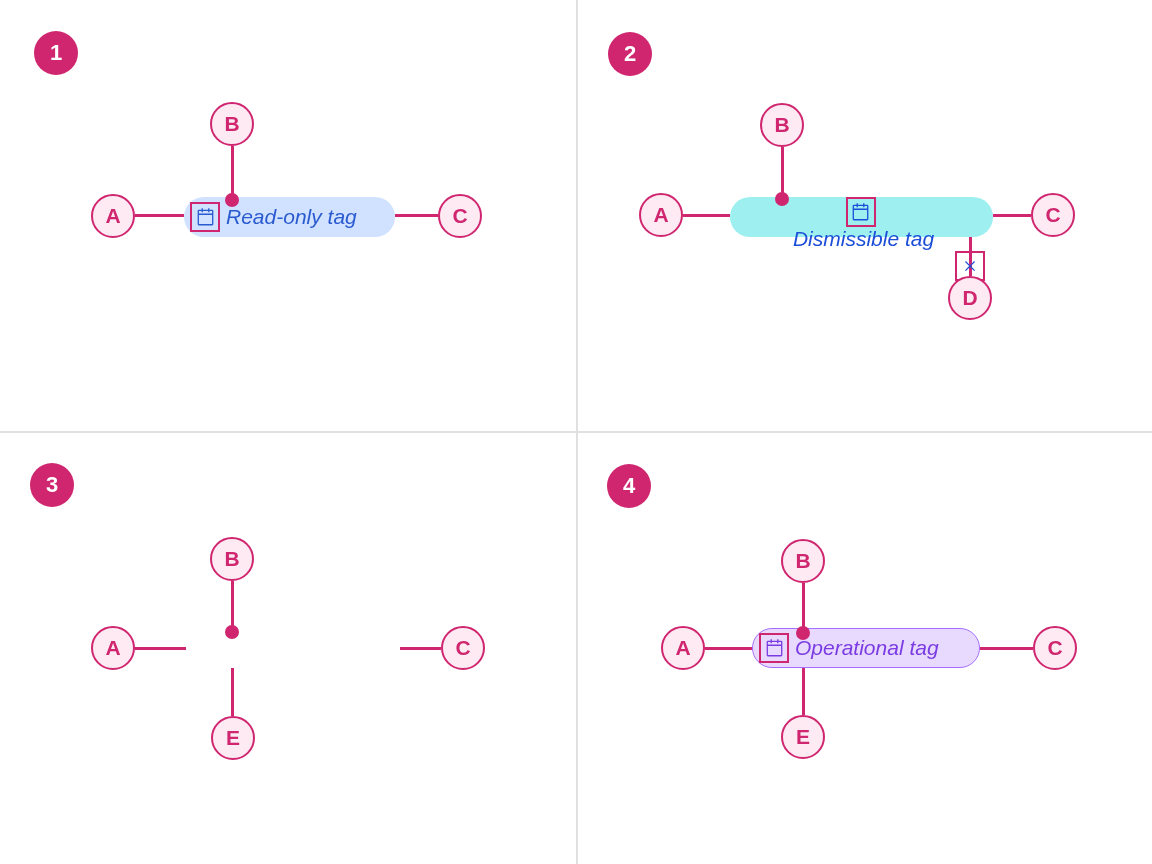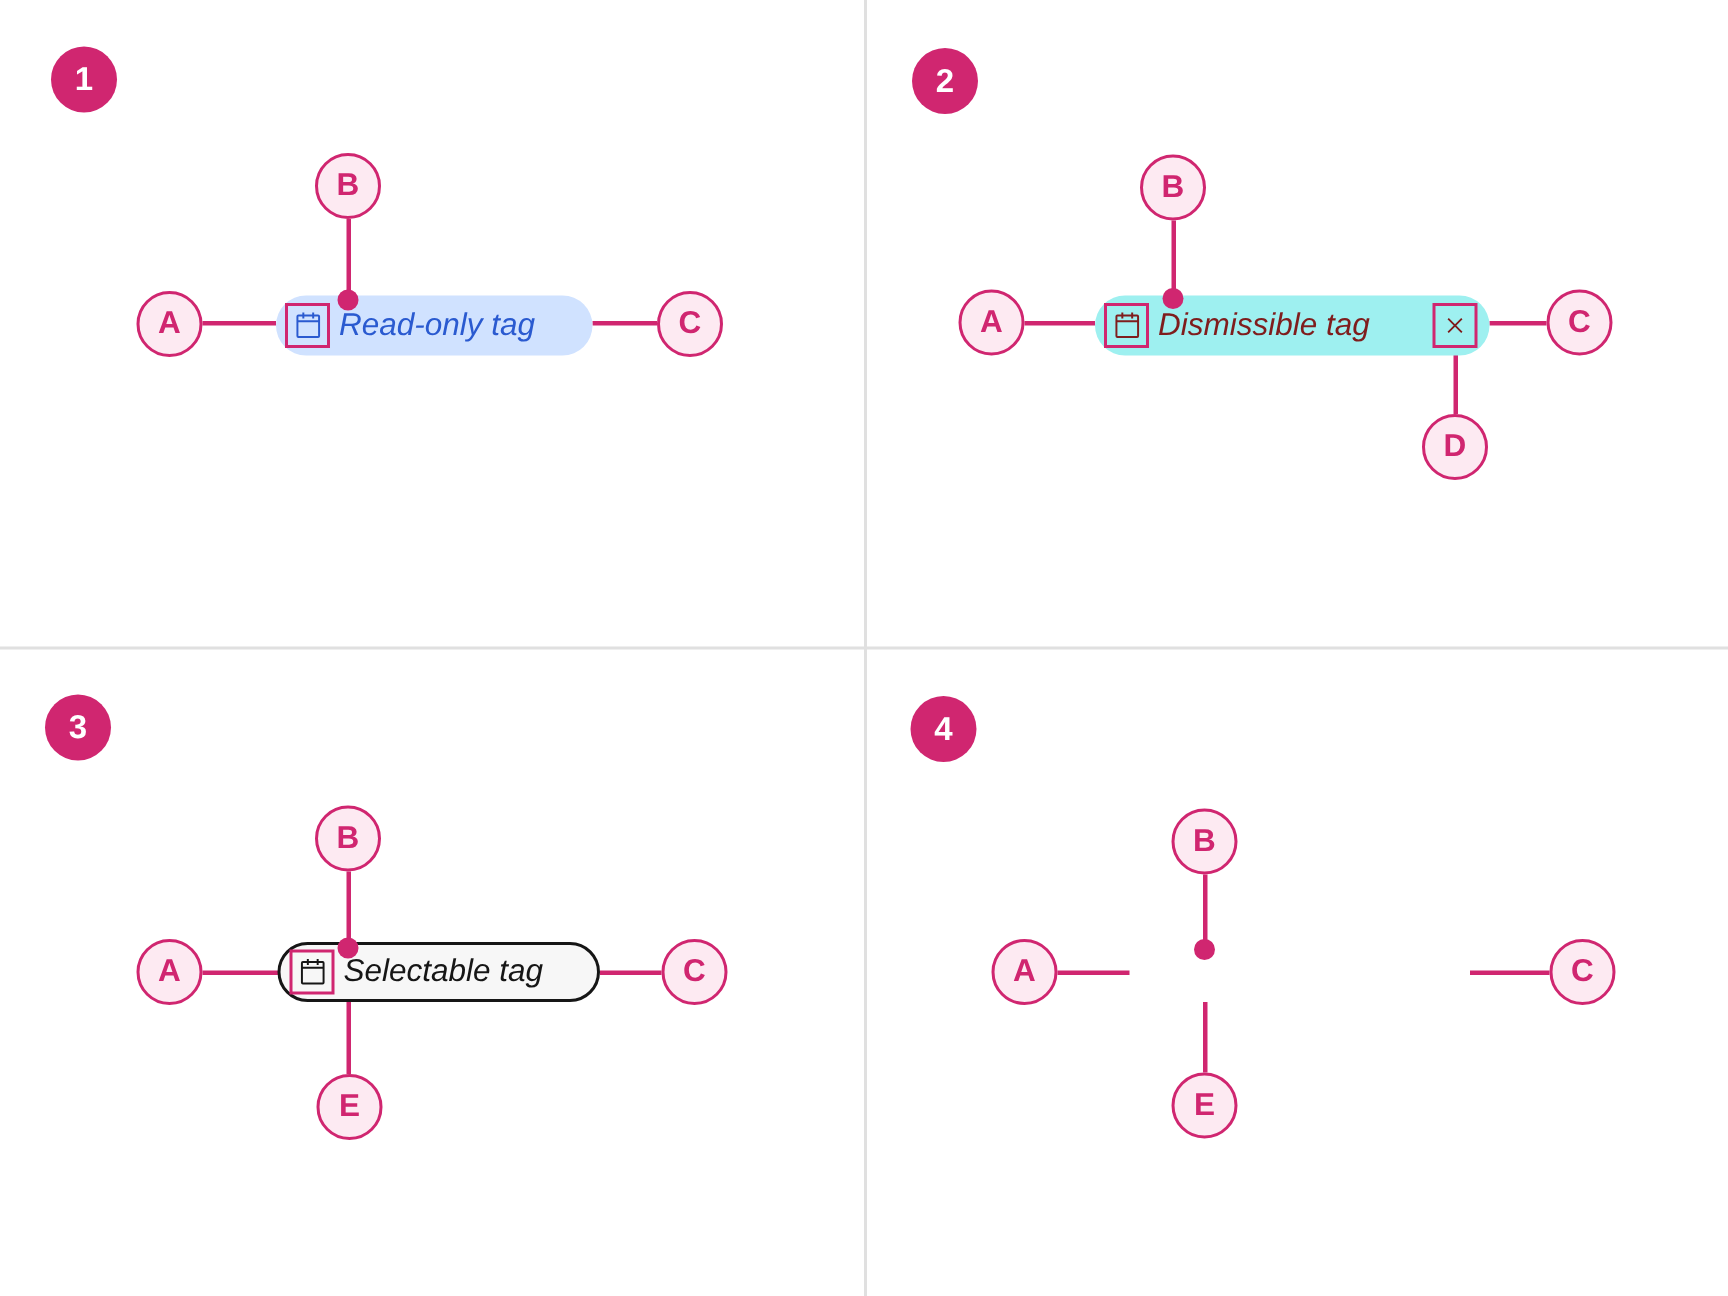--- a/index.html
+++ b/index.html
@@ -37,21 +37,21 @@
   .iconbox{
     width:30px;height:30px;border:2.5px solid var(--mag);box-sizing:border-box;
     display:flex;align-items:center;justify-content:center;flex:0 0 auto;background:transparent;
   }
   .closebox{
     width:30px;height:30px;border:2.5px solid var(--mag);box-sizing:border-box;
     display:flex;align-items:center;justify-content:center;flex:0 0 auto;margin-left:auto;
     cursor:pointer;background:transparent;padding:0;color:inherit;
   }
   .tag-readonly{background:#d0e2ff;color:#2a5ad0;}
-  .tag-dismissible{background:#9ef0f0;color:#7f1d1d;padding-right:8px;}
+  .tag-dismissible{background:#9ef0f0;color:#1d4ed8;padding-right:8px;flex-direction:column;}
   .tag-selectable{background:#f7f7f7;color:#161616;border:2px solid #161616;}
   .tag-operational{background:#e8daff;color:#7a3ce2;border:1.5px solid #a56eff;}
   svg{display:block;}
 </style>
 </head>
 <body>
 
 <div class="canvas">
 
   <div class="divider v"></div>
@@ -104,42 +104,42 @@
   <div class="ann" style="left:1031px;top:193px;">C</div>
   <div class="ann" style="left:948px;top:276px;">D</div>
 
   <div class="badge" style="left:30px;top:463px;">3</div>
 
   <div class="hline" style="left:135px;top:647px;width:51px;"></div>
   <div class="hline" style="left:400px;top:647px;width:41px;"></div>
   <div class="vline" style="left:231px;top:581px;height:51px;"></div>
   <div class="vline" style="left:231px;top:668px;height:48px;"></div>
 
-  <div class="tag tag-selectable" style="left:185px;top:628px;width:215px;">
-    <span class="iconbox">
-      <svg viewBox="0 0 32 32" width="21" height="21" fill="currentColor">
-          <path d="M26 4h-4V2h-2v2h-8V2h-2v2H6a2 2 0 0 0-2 2v20a2 2 0 0 0 2 2h20a2 2 0 0 0 2-2V6a2 2 0 0 0-2-2zM6 26V12h20v14zm20-16H6V6h4v2h2V6h8v2h2V6h4z"></path>
-        </svg>
-    </span>
-    <span class="tlabel">Selectable tag</span>
-  </div>
 
   <div class="dot" style="left:225px;top:625px;"></div>
   <div class="ann" style="left:91px;top:626px;">A</div>
   <div class="ann" style="left:210px;top:537px;">B</div>
   <div class="ann" style="left:441px;top:626px;">C</div>
   <div class="ann" style="left:211px;top:716px;">E</div>
 
   <div class="badge" style="left:607px;top:464px;">4</div>
 
   <div class="hline" style="left:705px;top:647px;width:48px;"></div>
   <div class="hline" style="left:980px;top:647px;width:53px;"></div>
   <div class="vline" style="left:802px;top:583px;height:50px;"></div>
   <div class="vline" style="left:802px;top:668px;height:47px;"></div>
 
+  <div class="tag tag-operational" style="left:752px;top:628px;width:228px;">
+    <span class="iconbox">
+      <svg viewBox="0 0 32 32" width="21" height="21" fill="currentColor">
+          <path d="M26 4h-4V2h-2v2h-8V2h-2v2H6a2 2 0 0 0-2 2v20a2 2 0 0 0 2 2h20a2 2 0 0 0 2-2V6a2 2 0 0 0-2-2zM6 26V12h20v14zm20-16H6V6h4v2h2V6h8v2h2V6h4z"></path>
+        </svg>
+    </span>
+    <span class="tlabel">Operational tag</span>
+  </div>
 
   <div class="dot" style="left:796px;top:626px;"></div>
   <div class="ann" style="left:661px;top:626px;">A</div>
   <div class="ann" style="left:781px;top:539px;">B</div>
   <div class="ann" style="left:1033px;top:626px;">C</div>
   <div class="ann" style="left:781px;top:715px;">E</div>
 
 </div>
 
 </body></html>

